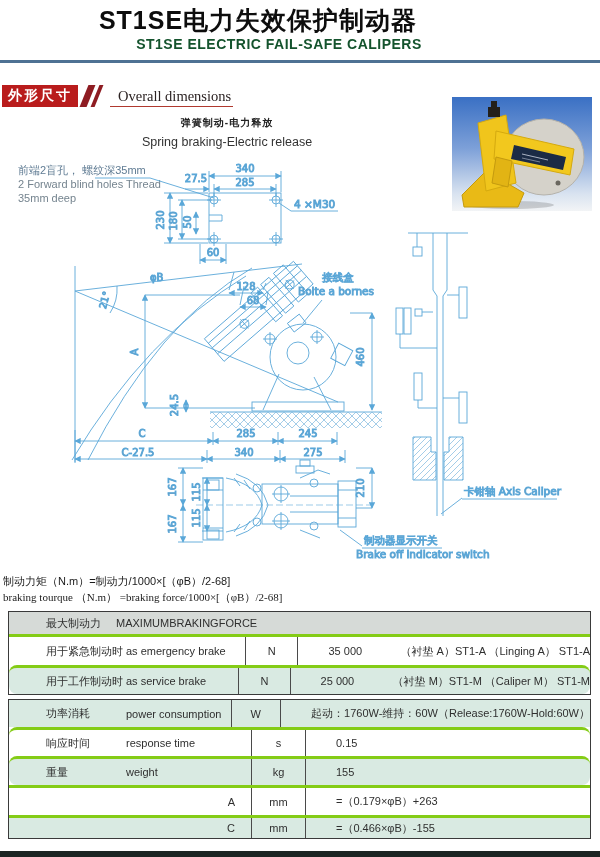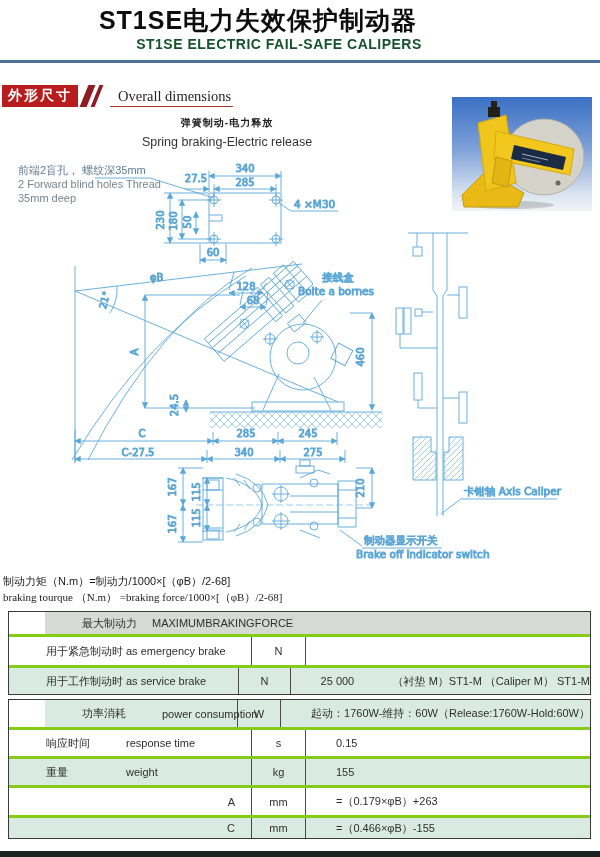--- a/index.html
+++ b/index.html
@@ -32,35 +32,35 @@
   .f1{top:574px;}
   .f2{top:590px;font-family:"Liberation Serif","DejaVu Serif",serif;}
   
   svg text{font-family:"DejaVu Sans","Liberation Sans",sans-serif;}
   .dt{fill:#6f8296;font-size:10px;}
   .lt{fill:#6f8296;font-size:10.5px;}
   
   .spec-table{top:611px;left:8px;width:583px;}
   .tblock{border:1.5px solid #3a3a3a;background:#fff;}
   .trow{display:flex;border-top:3px solid #84cc16;align-items:stretch;font-size:11px;color:#2f2f2f;}
-  .trow:first-child{border-top:none;margin-left:36px;}
+  .trow:first-child{border-top:none;}
   .lcell{width:242px;position:relative;display:flex;align-items:center;}
   .lcell .cn{position:absolute;left:37px;white-space:nowrap;}
   .lcell .en{position:absolute;left:117px;white-space:nowrap;}
   .lcell .sub{position:absolute;right:16px;}
   .ucell{width:53px;border-left:1px solid #4a4a4a;border-right:1px solid #4a4a4a;
          display:flex;align-items:center;justify-content:center;}
   .vcell{flex:1;display:flex;align-items:center;padding-left:30px;white-space:nowrap;}
   .vcell .num{width:72px;}
   .full{flex:1;position:relative;display:flex;align-items:center;}
   .full .cn{position:absolute;left:37px;}
   .full .en{position:absolute;left:117px;}
   .green{background:#d9eae2;}
   .grey{background:#d6dad7;}
-  .h22{height:22px;} .h25{height:25px;} .h26{height:26px;} .h27{height:27px;} .h28{height:28px;} .h20{height:20px;}
+  .h22{height:22px;} .h25{height:25px;} .h26{height:26px;border-radius:8px;} .h27{height:27px;} .h28{height:28px;} .h20{height:20px;}
   .tgap{height:4px;}
   .bottom-bar{top:851px;left:0;width:600px;height:6px;background:#1b2422;}
 </style>
 </head>
 <body>
 
 <div class="abs title-cn">ST1SE电力失效保护制动器</div>
 <div class="abs title-en">ST1SE ELECTRIC FAIL-SAFE CALIPERS</div>
 <div class="abs divider"></div>
 
@@ -346,20 +346,24 @@
         <span class="cn">最大制动力</span>
         <span class="en" style="left:107px;">MAXIMUMBRAKINGFORCE</span>
       </div>
     </div>
     <div class="trow h28">
       <div class="lcell">
         <span class="cn">用于紧急制动时</span>
         <span class="en">as emergency brake</span>
       </div>
       <div class="ucell">N</div>
+      <div class="vcell">
+        <span class="num">35 000</span>
+        <span>（衬垫 A）ST1-A （Linging A） ST1-A</span>
+      </div>
     </div>
     <div class="trow green h26">
       <div class="lcell">
         <span class="cn">用于工作制动时</span>
         <span class="en">as service brake</span>
       </div>
       <div class="ucell">N</div>
       <div class="vcell">
         <span class="num">25 000</span>
         <span>（衬垫 M）ST1-M （Caliper M） ST1-M</span>

